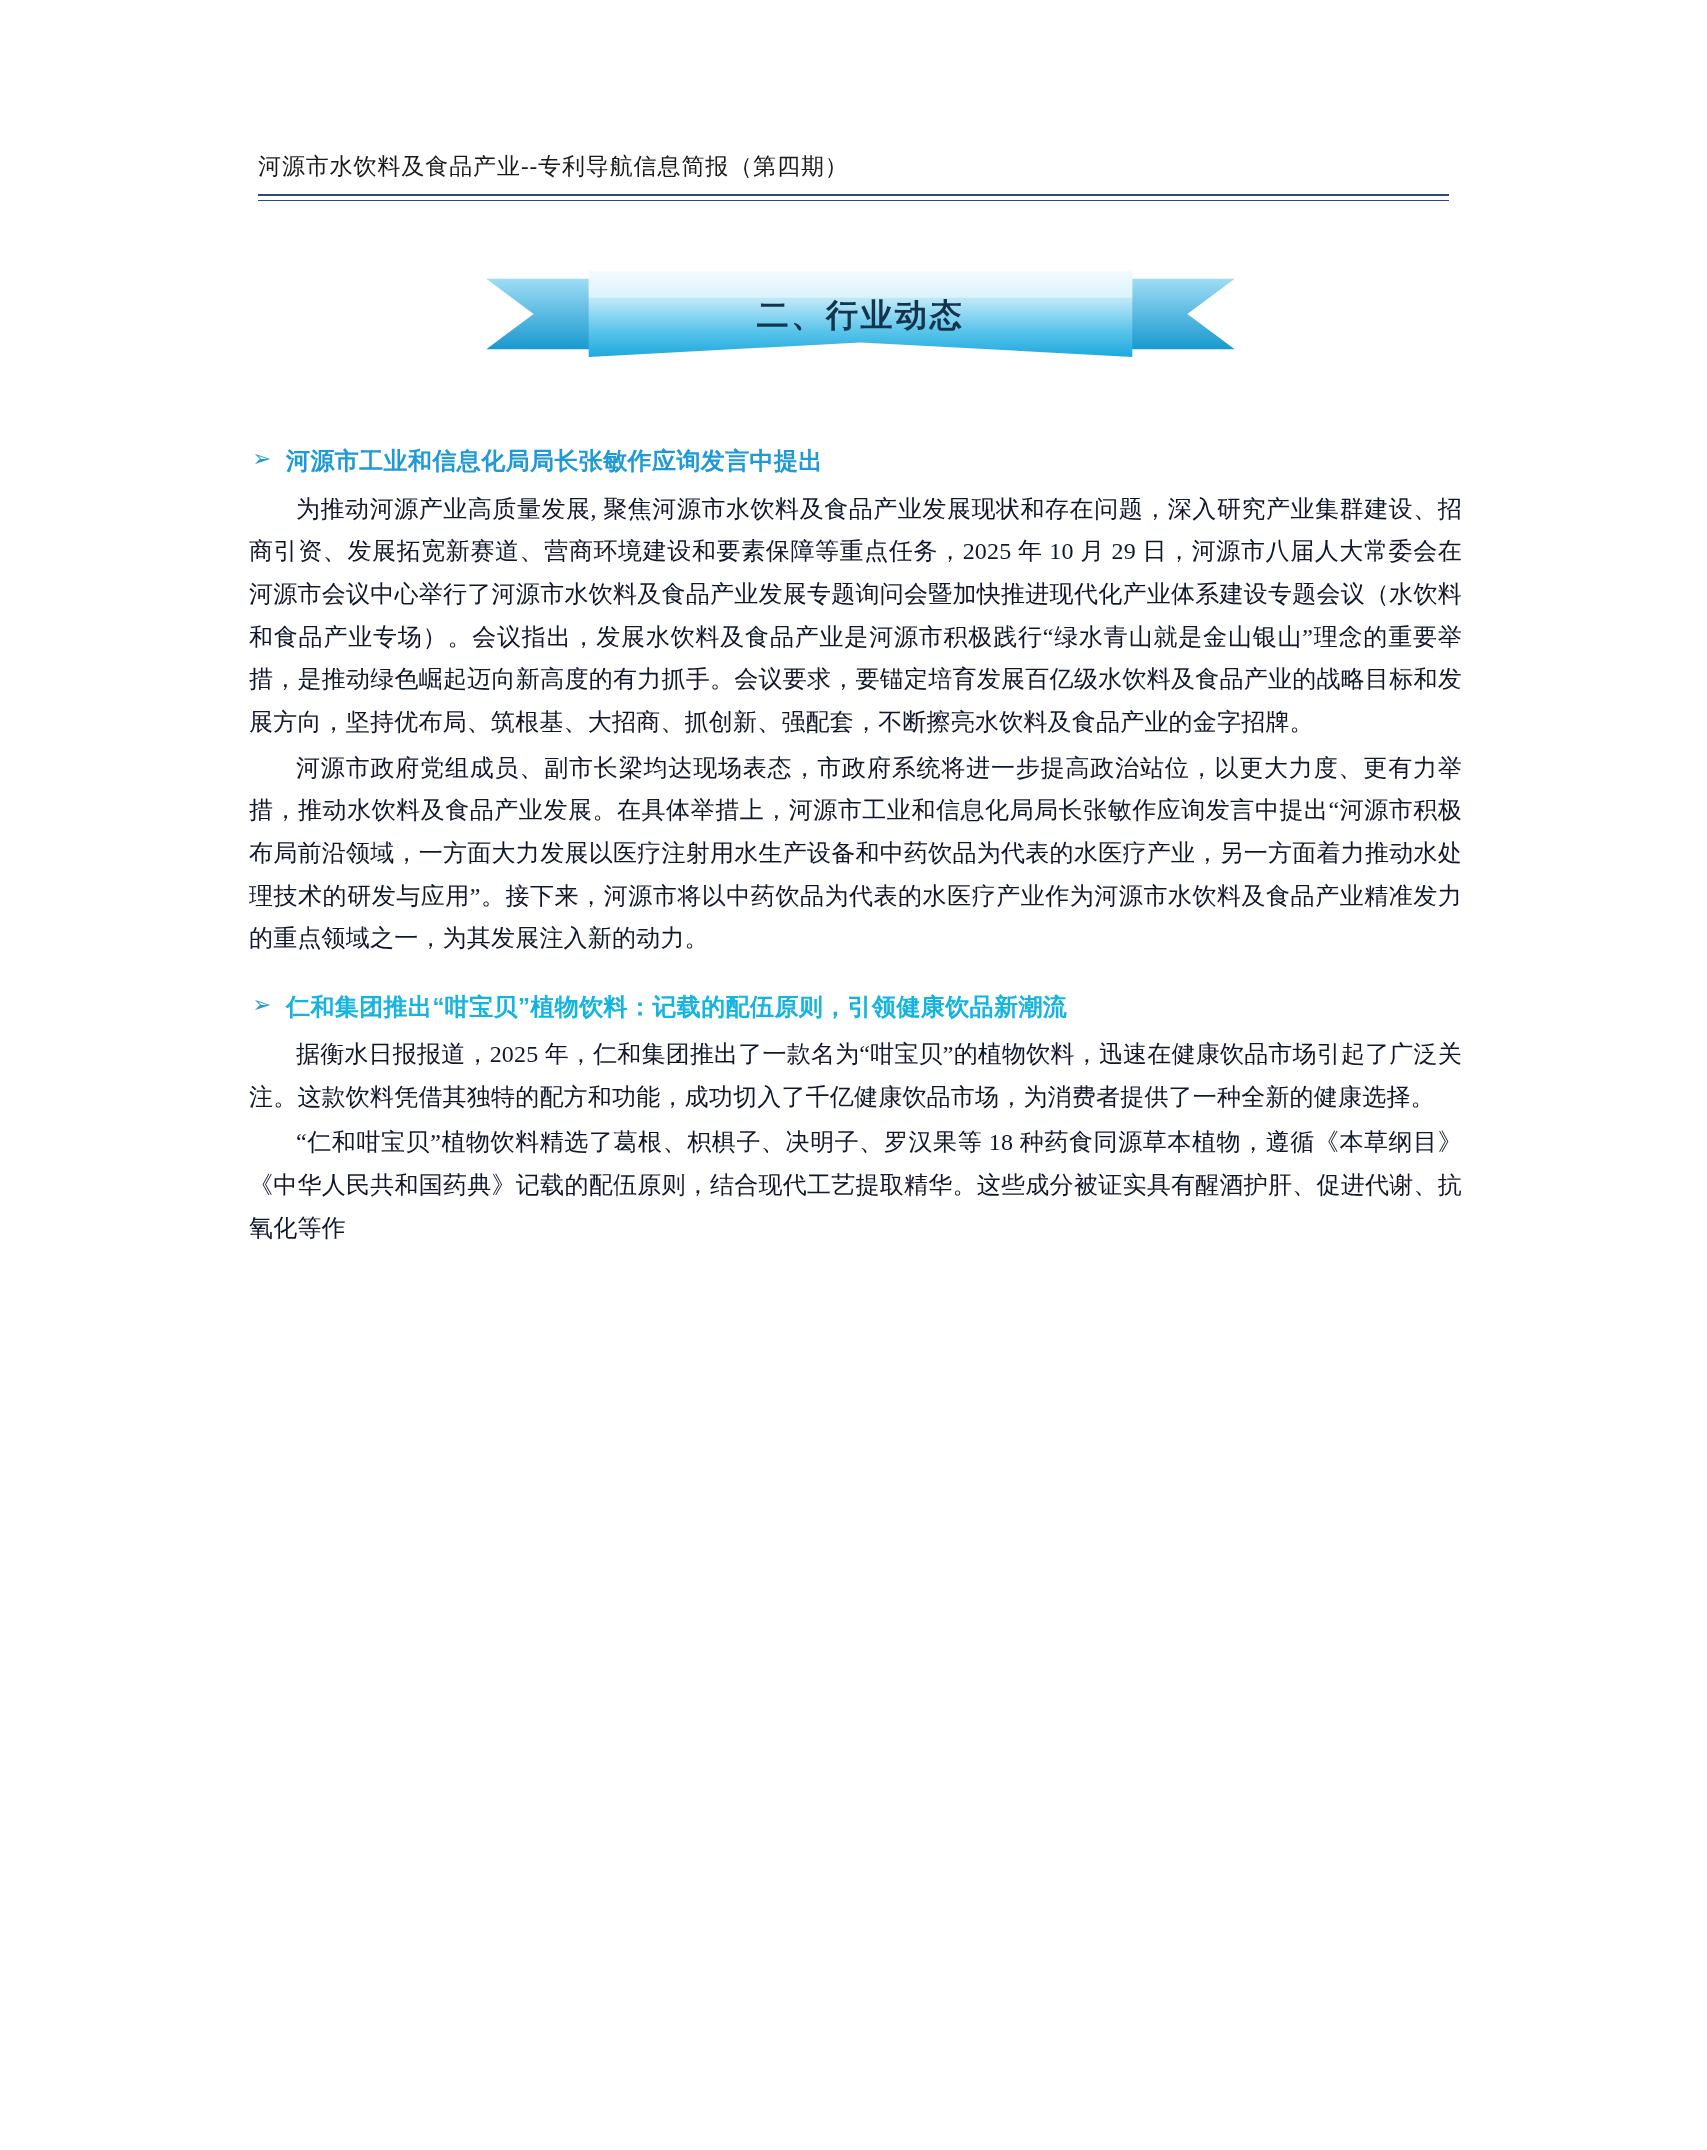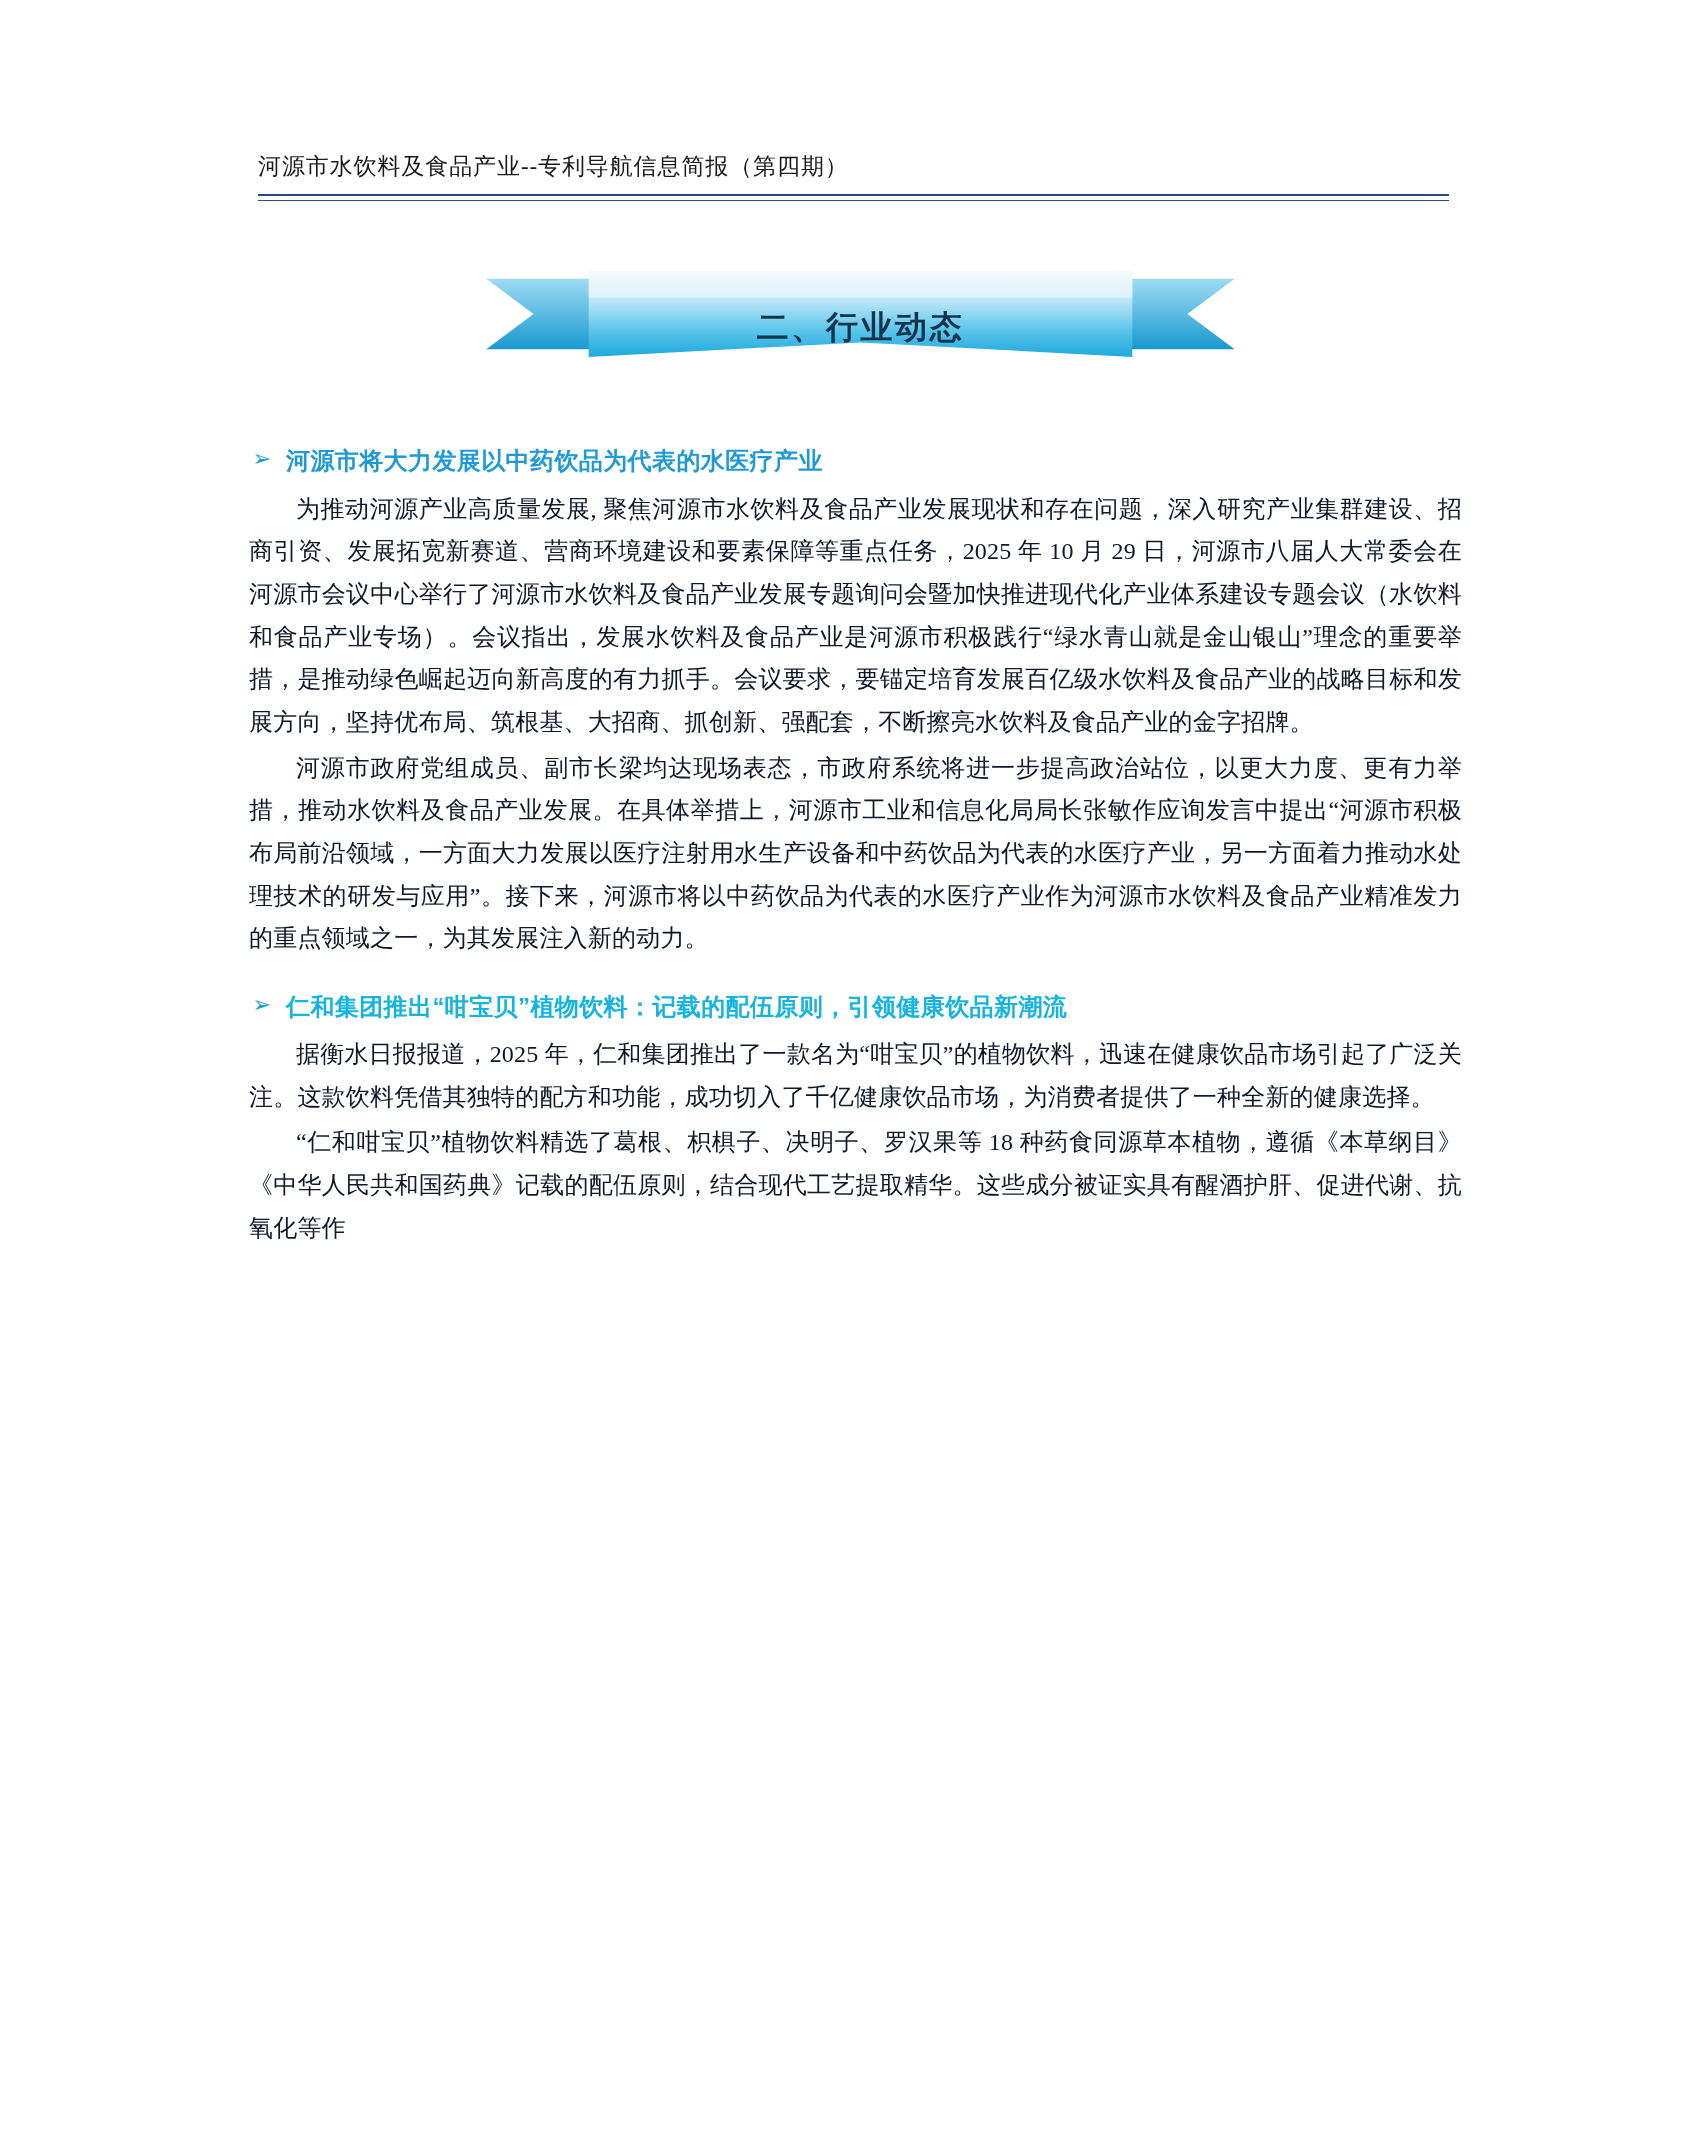--- a/index.html
+++ b/index.html
@@ -60,21 +60,21 @@
     top: 258px;
     width: 757px;
     height: 112px;
   }
   .ribbon-wrap svg {
     display: block;
   }
   .ribbon-text {
     position: absolute;
     left: 0;
-    top: 12px;
+    top: 0;
     width: 757px;
     height: 112px;
     display: flex;
     align-items: center;
     justify-content: center;
     font-family: Liberation Sans, sans-serif;
     font-size: 32px;
     font-weight: bold;
     color: #12344d;
     letter-spacing: 2.6px;
@@ -173,21 +173,21 @@
 
       <polygon points="248,30 1512,30 1512,92 248,92" fill="#ffffff" opacity="0.45"></polygon>
     </svg>
     <div class="ribbon-text">二、行业动态</div>
   </div>
 
   <div class="content">
 
     <div class="heading-row">
       <span class="bullet">➢</span>
-      <span class="heading-text">河源市将大力发展以中药饮品为代表的水医疗产业</span>
+      <span class="heading-text">河源市工业和信息化局局长张敏作应询发言中提出</span>
     </div>
 
     <p class="para">为推动河源产业高质量发展, 聚焦河源市水饮料及食品产业发展现状和存在问题，深入研究产业集群建设、招商引资、发展拓宽新赛道、营商环境建设和要素保障等重点任务，2025 年 10 月 29 日，河源市八届人大常委会在河源市会议中心举行了河源市水饮料及食品产业发展专题询问会暨加快推进现代化产业体系建设专题会议（水饮料和食品产业专场）。会议指出，发展水饮料及食品产业是河源市积极践行“绿水青山就是金山银山”理念的重要举措，是推动绿色崛起迈向新高度的有力抓手。会议要求，要锚定培育发展百亿级水饮料及食品产业的战略目标和发展方向，坚持优布局、筑根基、大招商、抓创新、强配套，不断擦亮水饮料及食品产业的金字招牌。</p>
     <p class="para">河源市政府党组成员、副市长梁均达现场表态，市政府系统将进一步提高政治站位，以更大力度、更有力举措，推动水饮料及食品产业发展。在具体举措上，河源市工业和信息化局局长张敏作应询发言中提出“河源市积极布局前沿领域，一方面大力发展以医疗注射用水生产设备和中药饮品为代表的水医疗产业，另一方面着力推动水处理技术的研发与应用”。接下来，河源市将以中药饮品为代表的水医疗产业作为河源市水饮料及食品产业精准发力的重点领域之一，为其发展注入新的动力。</p>
 
     <div class="gap-lg"></div>
 
     <div class="heading-row">
       <span class="bullet">➢</span>
       <span class="heading-text cyan">仁和集团推出“咁宝贝”植物饮料：记载的配伍原则，引领健康饮品新潮流</span>

